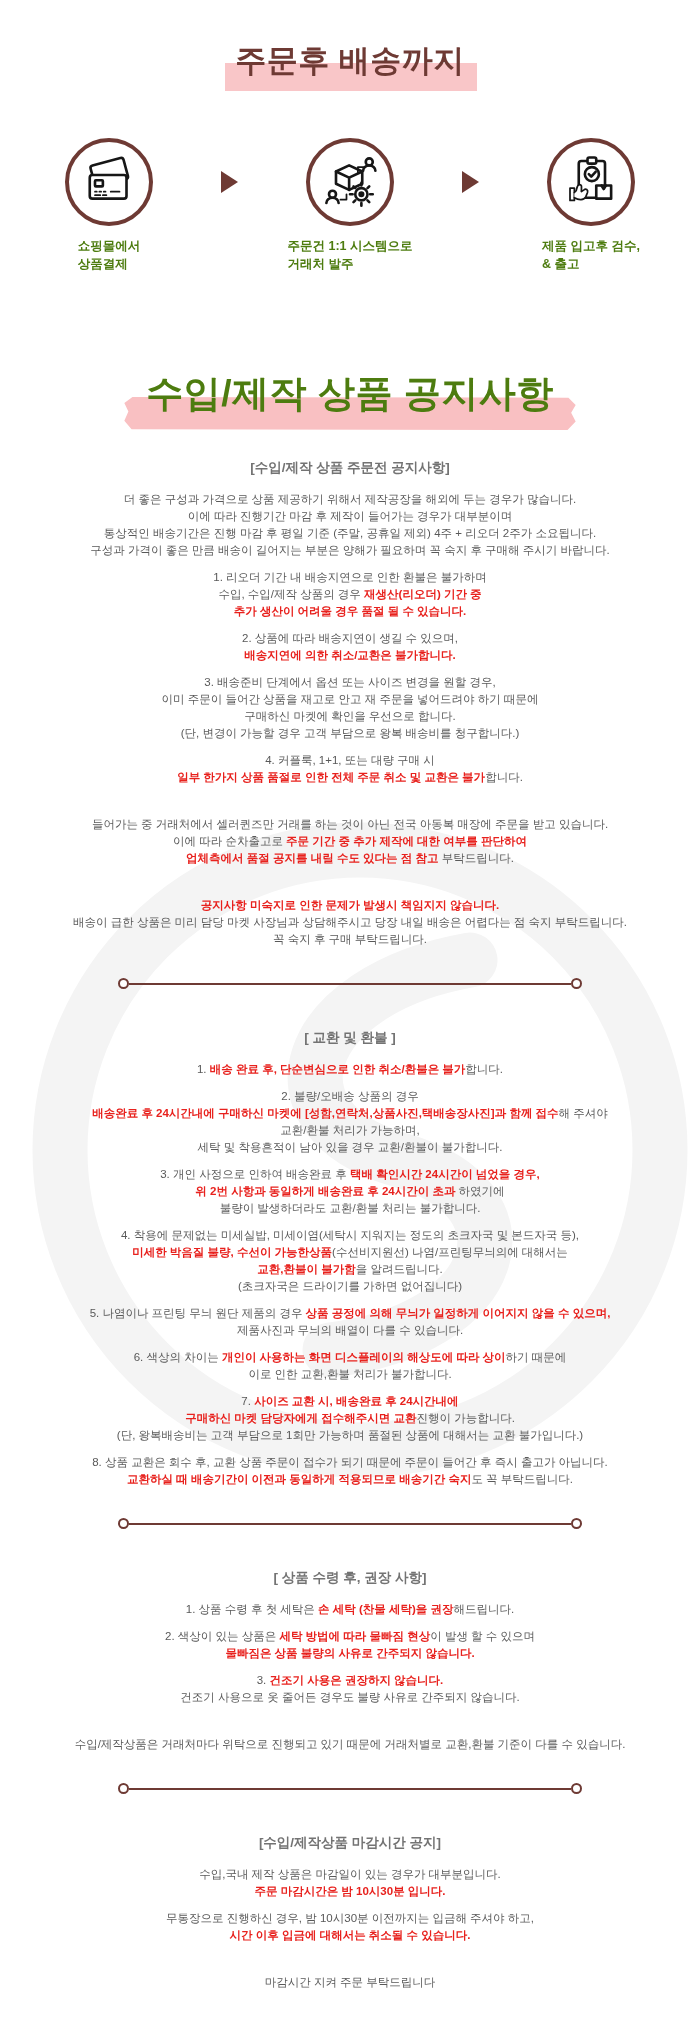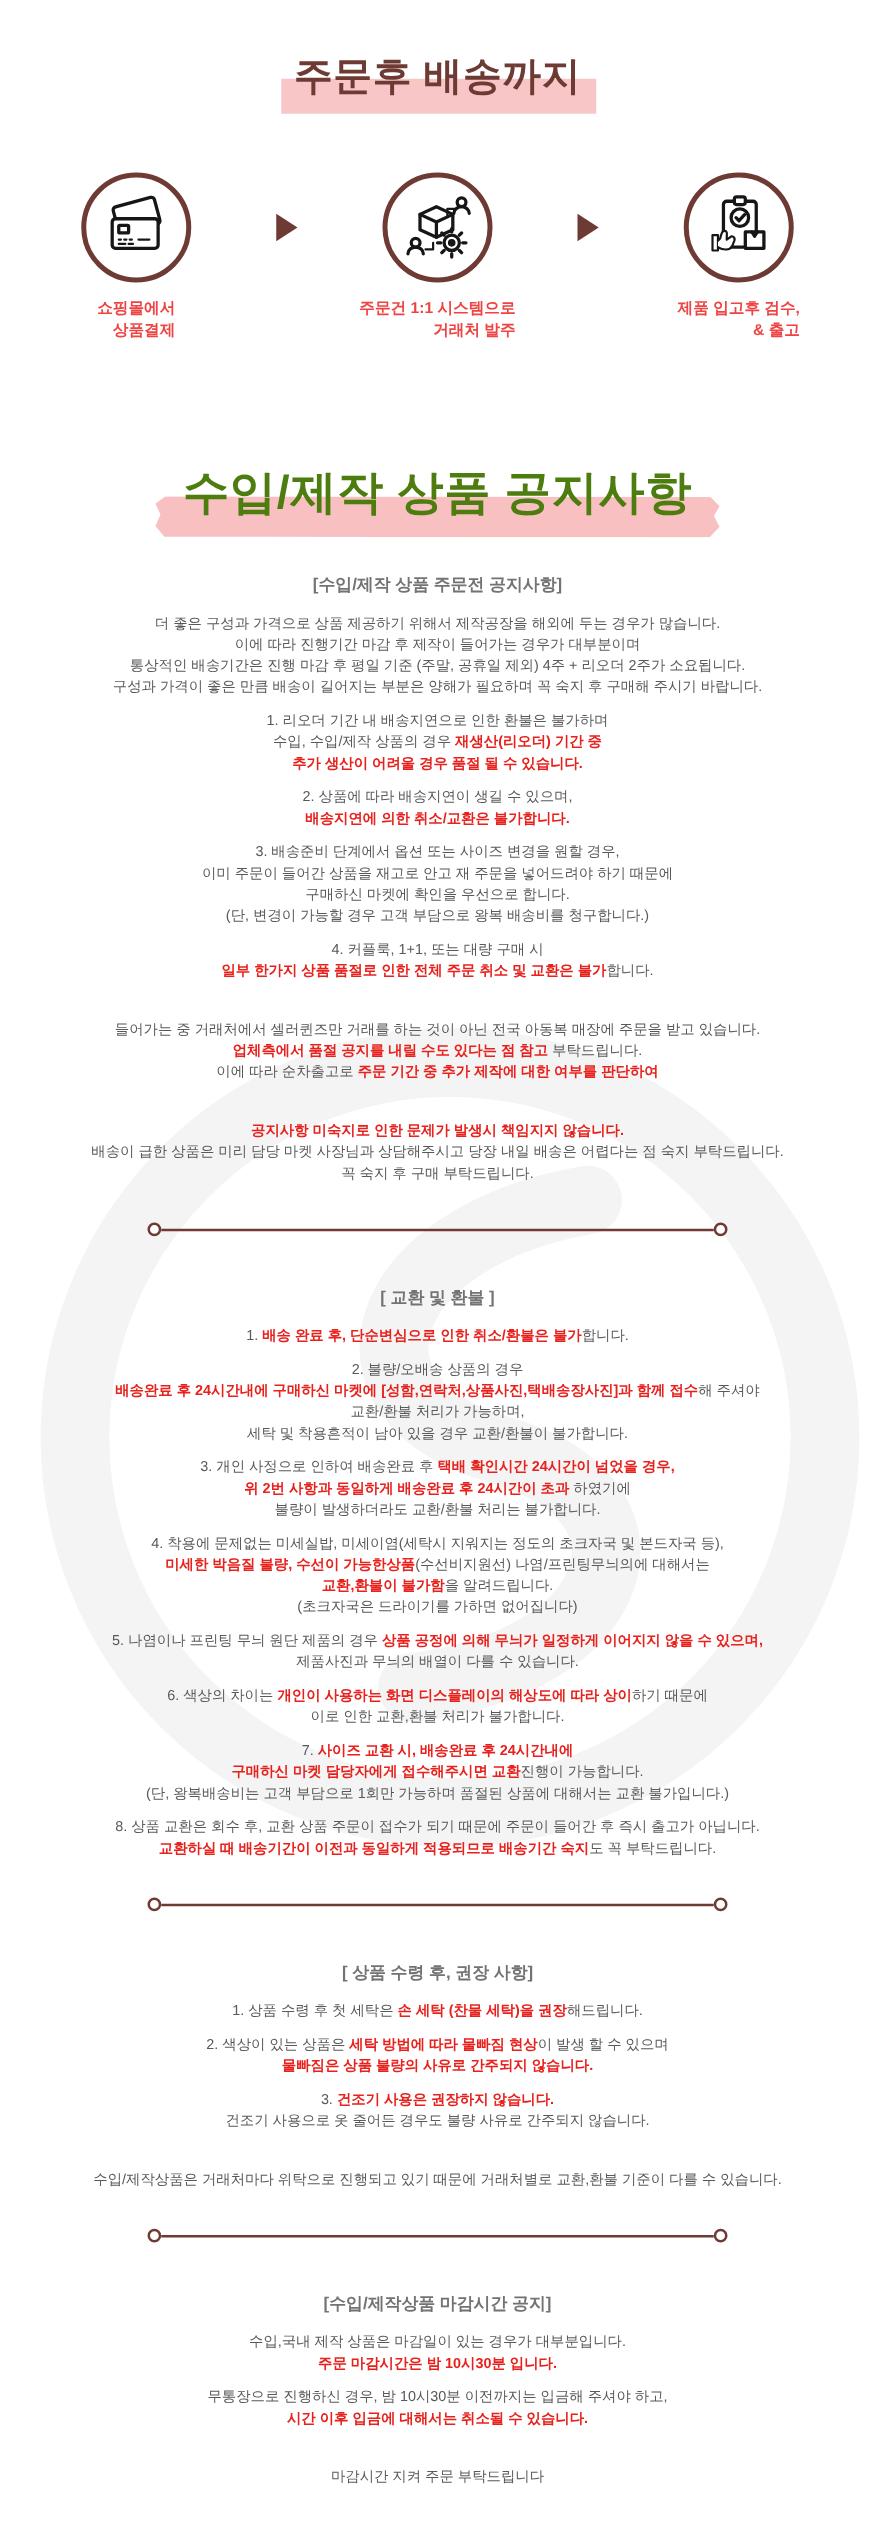--- a/index.html
+++ b/index.html
@@ -9,21 +9,21 @@
 
   .title-wrap{text-align:center;padding-top:40px;position:relative;z-index:0;}
   .t1{display:inline-block;position:relative;font-size:31px;font-weight:800;color:#6e3a34;letter-spacing:.5px;}
   .t1::after{content:"";position:absolute;z-index:-1;left:-10px;right:-12px;top:54%;bottom:-9px;background:#f9c6c8;}
 
   .flow-row{display:flex;justify-content:center;align-items:flex-start;gap:22px;margin-top:56px;}
   .step{width:180px;display:flex;flex-direction:column;align-items:center;}
   .circle{width:88px;height:88px;border:4px solid #6e3a34;border-radius:50%;display:flex;align-items:center;justify-content:center;background:#fff;box-sizing:border-box;}
   .circle svg{width:56px;height:56px;}
   .arrow{width:0;height:0;border-top:11px solid transparent;border-bottom:11px solid transparent;border-left:17px solid #6e3a34;margin-top:33px;}
-  .step-label{margin-top:12px;font-size:12.5px;font-weight:700;color:#ef4444;line-height:1.4;text-align:right;}
+  .step-label{margin-top:12px;font-size:12.5px;font-weight:700;color:#4d7c0f;line-height:1.4;text-align:left;}
 
   .title2-wrap{text-align:center;margin-top:96px;position:relative;z-index:0;}
   .t2{display:inline-block;position:relative;font-size:37px;font-weight:800;color:#4d7c0f;letter-spacing:.5px;}
   .t2::after{content:"";position:absolute;z-index:-1;left:-22px;right:-22px;top:56%;bottom:-11px;background:#f9c0c2;
     clip-path:polygon(0 18%,1.8% 0,98.4% 2%,100% 24%,99% 48%,100% 74%,98.2% 100%,1.6% 98%,0 72%,0.9% 44%);}
 
   #sections{text-align:center;position:relative;z-index:0;}
   .sec-heading{margin-top:40px;margin-bottom:14px;font-size:13.5px;font-weight:700;color:#737373;}
   .block{margin-top:10px;}
   .block.sp-lg{margin-top:30px;}
@@ -153,22 +153,22 @@
           <div class="line"><span class="pl">이미 주문이 들어간 상품을 재고로 안고 재 주문을 넣어드려야 하기 때문에</span></div>
           <div class="line"><span class="pl">구매하신 마켓에 확인을 우선으로 합니다.</span></div>
           <div class="line"><span class="pl">(단, 변경이 가능할 경우 고객 부담으로 왕복 배송비를 청구합니다.)</span></div>
         </div>
         <div class="block">
           <div class="line"><span class="pl">4. 커플룩, 1+1, 또는 대량 구매 시</span></div>
           <div class="line"><span class="red">일부 한가지 상품 품절로 인한 전체 주문 취소 및 교환은 불가</span><span class="pl">합니다.</span></div>
         </div>
         <div class="block sp-lg">
           <div class="line"><span class="pl">들어가는 중 거래처에서 셀러퀸즈만 거래를 하는 것이 아닌 전국 아동복 매장에 주문을 받고 있습니다.</span></div>
+          <div class="line"><span class="pl">이에 따라 순차출고로 </span><span class="red">주문 기간 중 추가 제작에 대한 여부를 판단하여</span></div>
           <div class="line"><span class="red">업체측에서 품절 공지를 내릴 수도 있다는 점 참고 </span><span class="pl">부탁드립니다.</span></div>
-          <div class="line"><span class="pl">이에 따라 순차출고로 </span><span class="red">주문 기간 중 추가 제작에 대한 여부를 판단하여</span></div>
         </div>
         <div class="block sp-lg">
           <div class="line"><span class="red">공지사항 미숙지로 인한 문제가 발생시 책임지지 않습니다.</span></div>
           <div class="line"><span class="pl">배송이 급한 상품은 미리 담당 마켓 사장님과 상담해주시고 당장 내일 배송은 어렵다는 점 숙지 부탁드립니다.</span></div>
           <div class="line"><span class="pl">꼭 숙지 후 구매 부탁드립니다.</span></div>
         </div>
       </div>
       <div class="divider">
         <div class="ring"></div>
         <div class="dline"></div>

